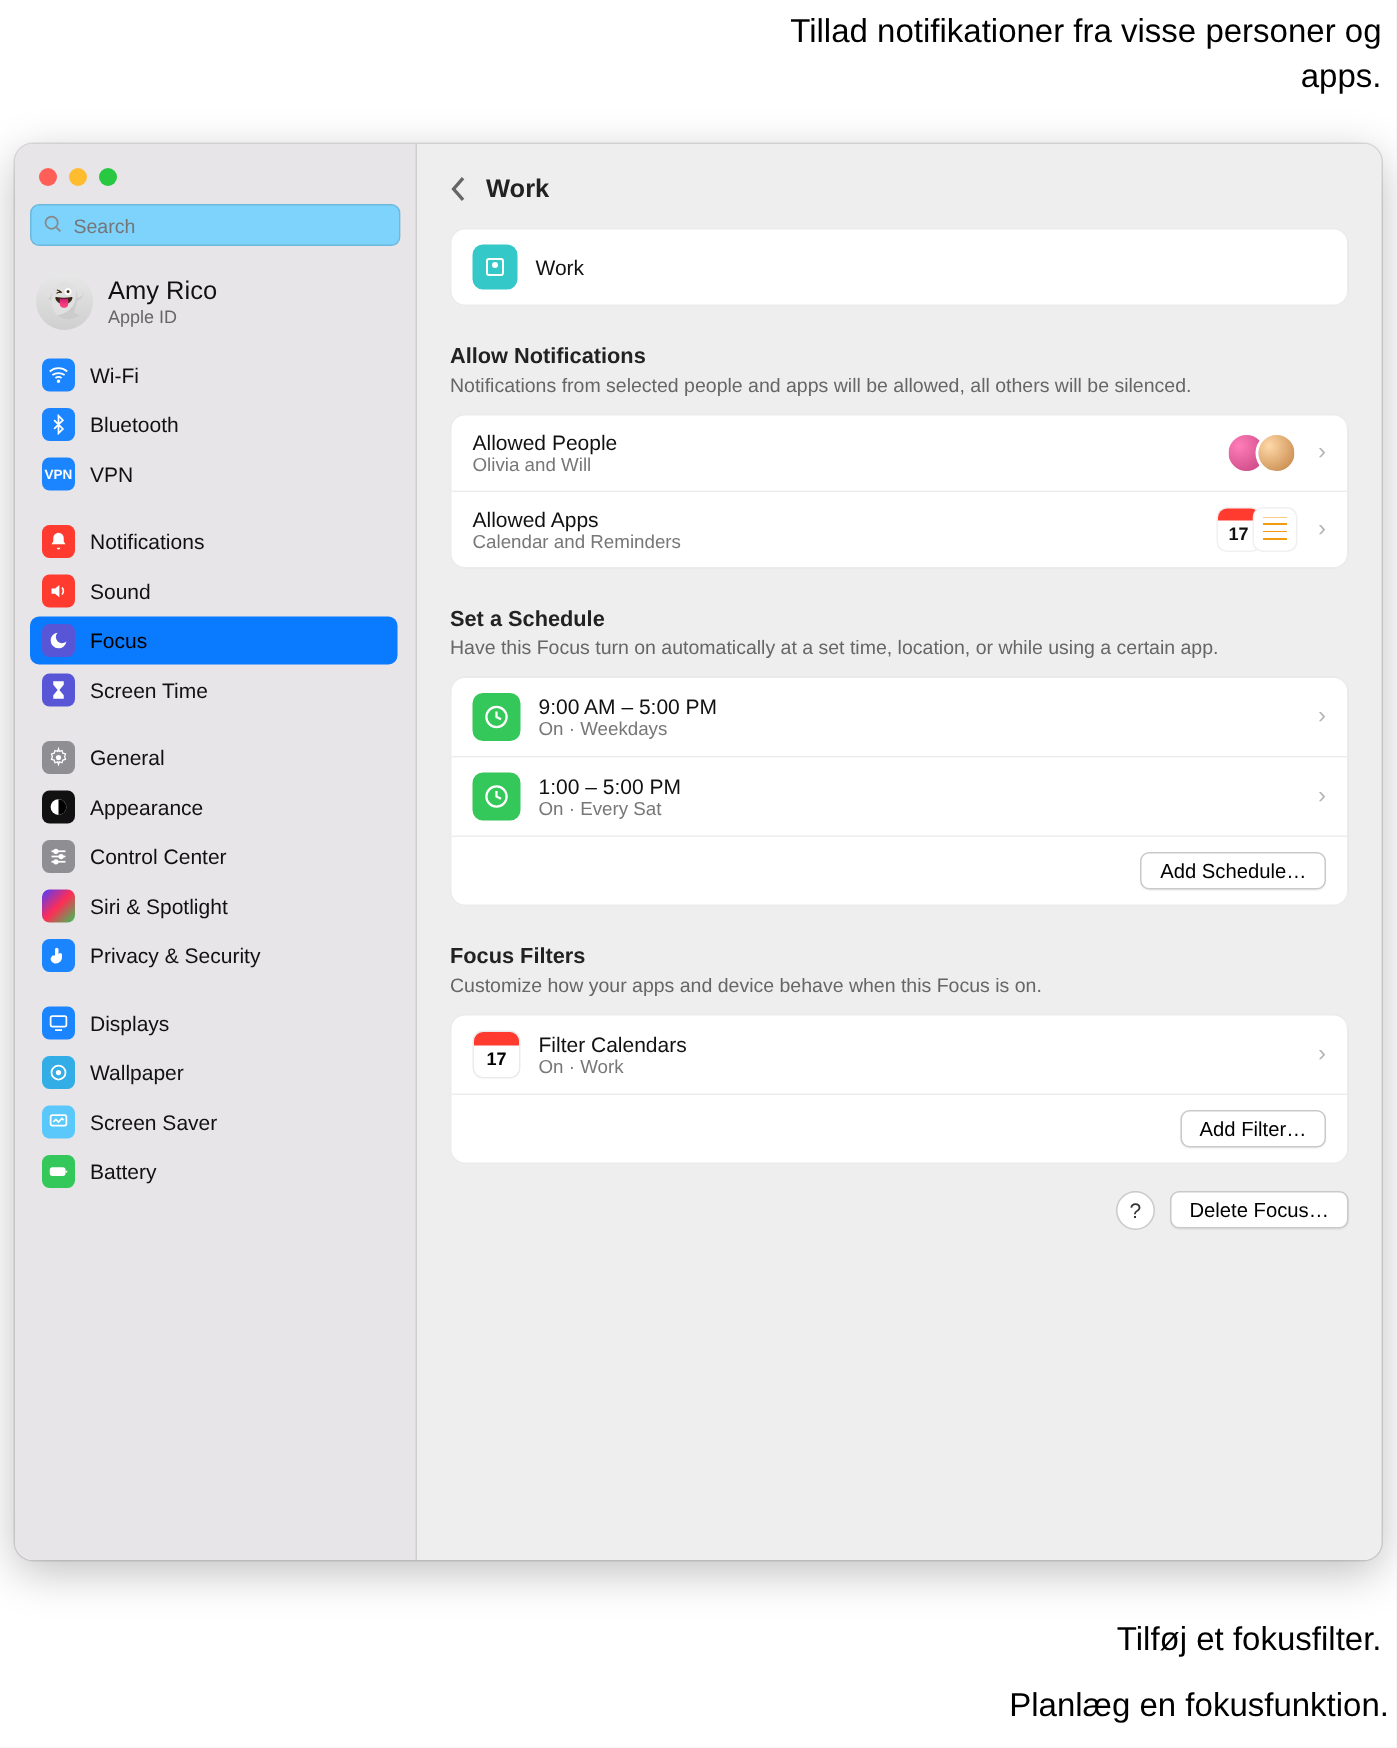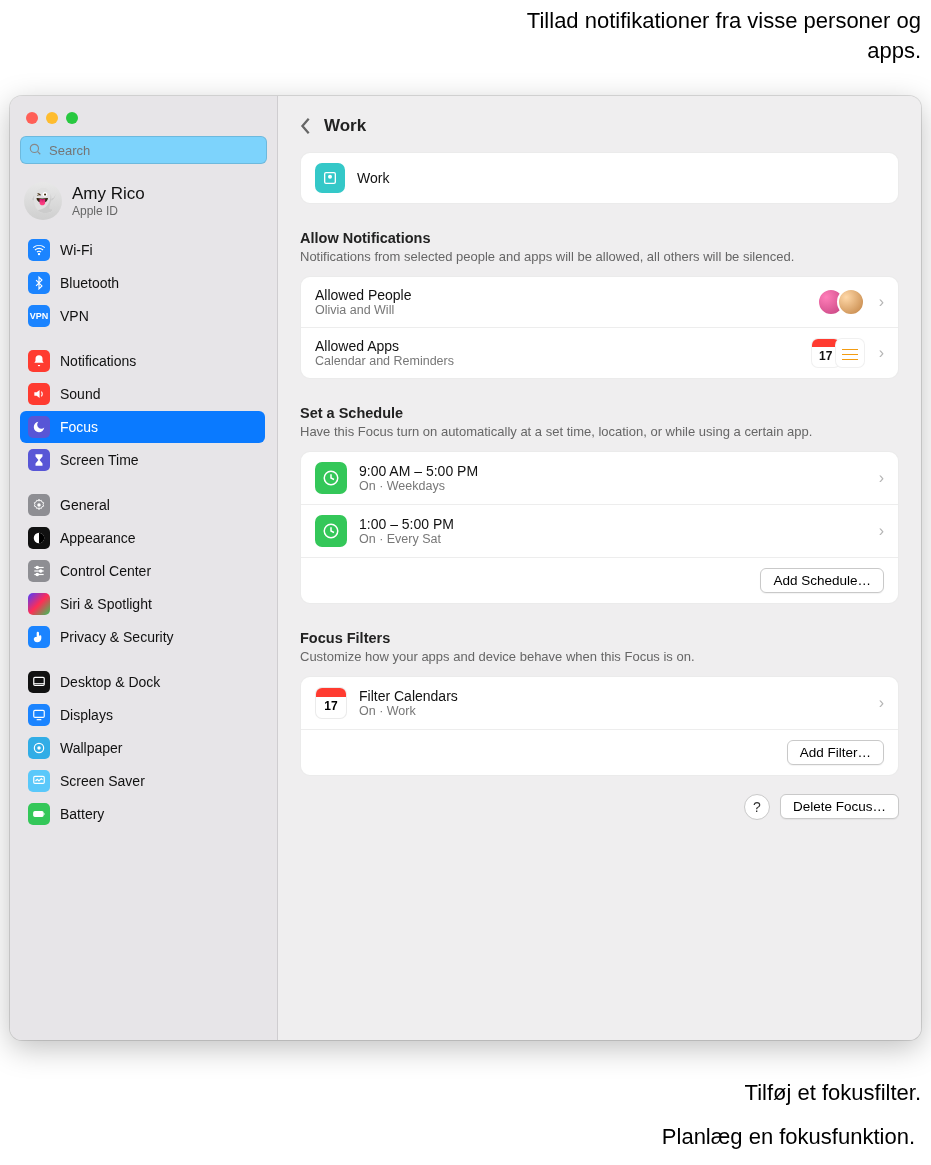--- a/index.html
+++ b/index.html
@@ -1,38 +1,38 @@
 <!DOCTYPE html>
 <html><head>
 <meta charset="utf-8">
 <style>
 *{box-sizing:border-box;margin:0;padding:0;font-family:-apple-system,BlinkMacSystemFont,"Segoe UI",Helvetica,Arial,sans-serif;}
 body{background:#fff;width:931px;height:1165px;position:relative;padding:0;}
 .annotation{position:absolute;font-size:22px;color:#000;text-align:right;line-height:1.35;}
 .ann-top{top:6px;right:10px;width:400px;}
 .ann-filter{top:1078px;right:10px;}
-.ann-schedule{top:1122px;right:16px;}
+.ann-schedule{top:1122px;right:5px;}
 .window{position:absolute;left:10px;top:96px;width:911px;height:944px;border-radius:12px;background:#efeeef;box-shadow:0 0 0 1px rgba(0,0,0,.12),0 8px 30px rgba(0,0,0,.25);display:flex;overflow:hidden;}
 .sidebar{width:268px;background:#e7e5e8;border-right:1px solid rgba(0,0,0,.1);padding:14px 10px 10px 10px;display:flex;flex-direction:column;}
 .traffic{display:flex;gap:8px;padding:2px 0 12px 6px;}
 .traffic span{width:12px;height:12px;border-radius:50%;}
 .tl-red{background:#ff5f57;}
 .tl-yellow{background:#febc2e;}
 .tl-green{background:#28c840;}
 .search{position:relative;margin-bottom:10px;}
 .search input{width:100%;height:28px;border-radius:6px;border:1px solid rgba(0,0,0,.12);background:#7dd3fc;padding-left:28px;font-size:13px;color:#666;}
 .search .mag{position:absolute;left:8px;top:6px;color:#888;}
 .account{display:flex;align-items:center;gap:10px;padding:8px 4px 14px 4px;}
 .avatar{width:38px;height:38px;border-radius:50%;background:linear-gradient(#e8e8e8,#cfcfcf);display:flex;align-items:center;justify-content:center;font-size:22px;}
 .acct-name{font-size:17px;font-weight:500;color:#111;}
 .acct-sub{font-size:12px;color:#666;}
 .side-list{display:flex;flex-direction:column;gap:1px;overflow:auto;padding-right:2px;}
 .side-group{margin-bottom:12px;display:flex;flex-direction:column;gap:1px;justify-content:flex-end;}
 .side-item{display:flex;align-items:center;gap:10px;padding:5px 8px;border-radius:6px;font-size:14px;color:#111;cursor:default;}
-.side-item.selected{background:#0a7aff;color:#ffffff;}
+.side-item.selected{background:#0a7aff;color:#000000;}
 .side-icon{width:22px;height:22px;border-radius:5px;display:flex;align-items:center;justify-content:center;color:#fff;font-size:13px;flex-shrink:0;}
 .blue{background:#1b84ff;}
 .red{background:#ff3b30;}
 .purple{background:#5856d6;}
 .gray{background:#8e8e93;}
 .black{background:#111;}
 .teal{background:#32ade6;}
 .cyan{background:#5ac8fa;}
 .green{background:#34c759;}
 .siri{background:linear-gradient(135deg,#4f3cff,#ff2d55,#34c759);}
@@ -210,29 +210,20 @@
             <div class="side-icon blue">
               <svg width="14" height="14" viewBox="0 0 24 24" fill="#fff">
                 <path d="M8 12V5a2 2 0 014 0v6a2 2 0 014 0v3c0 4-3 7-7 7s-6-3-6-6l2-3h3z"></path>
               </svg>
             </div>
             <span>Privacy &amp; Security</span>
           </div>
         </div>
       <div class="side-group" id="sg4">
           <div class="side-item">
-            <div class="side-icon black">
-              <svg width="14" height="14" viewBox="0 0 24 24" fill="none" stroke="#fff" stroke-width="2">
-                <rect x="3" y="4" width="18" height="14" rx="2"></rect>
-                <line x1="3" y1="15" x2="21" y2="15"></line>
-              </svg>
-            </div>
-            <span>Desktop &amp; Dock</span>
-          </div>
-          <div class="side-item">
             <div class="side-icon blue">
               <svg width="14" height="14" viewBox="0 0 24 24" fill="none" stroke="#fff" stroke-width="2">
                 <rect x="3" y="4" width="18" height="12" rx="2"></rect>
                 <line x1="8" y1="20" x2="16" y2="20"></line>
               </svg>
             </div>
             <span>Displays</span>
           </div>
           <div class="side-item">
             <div class="side-icon teal">

